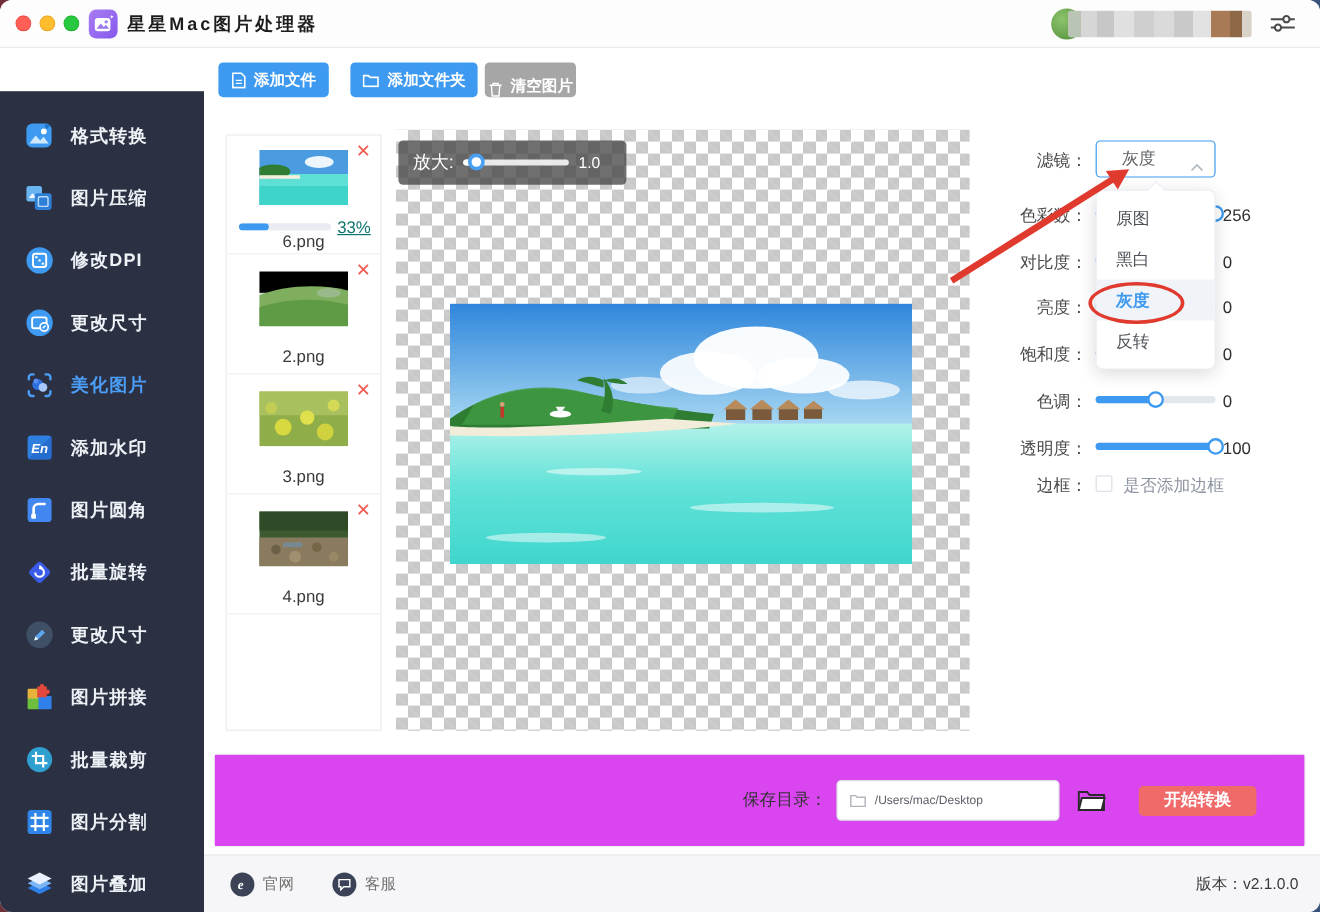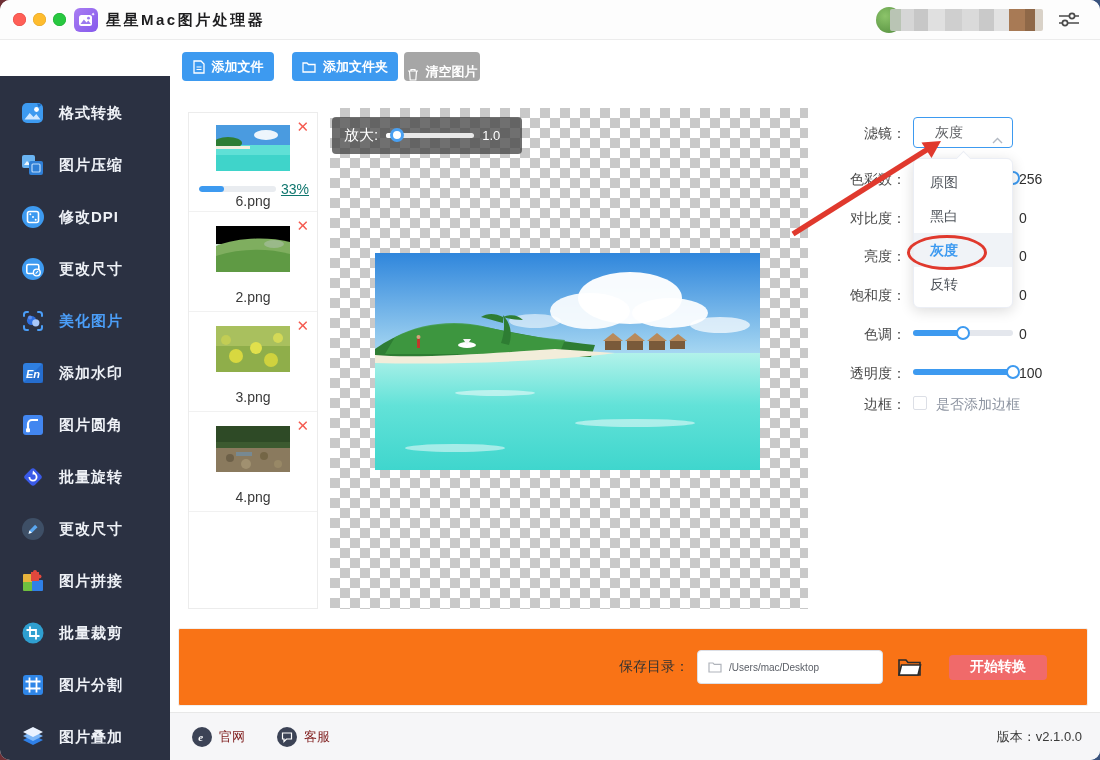--- a/index.html
+++ b/index.html
@@ -96,37 +96,37 @@
               background:#fff; border-left:1px solid #ebeef5; border-top:1px solid #ebeef5; transform:rotate(45deg); }
   .opt { height:34px; line-height:34px; padding-left:16px; font-size:14px; color:#4e535a; cursor:pointer; }
   .opt.selected { color:#3d9af0; font-weight:700; background:#f0f3f7; }
 
   
   .red-ellipse { position:absolute; left:907px; top:235px; width:80px; height:35px;
                  border:3.5px solid #e0392d; border-radius:50%; z-index:55; pointer-events:none; }
   .arrow-svg { position:absolute; inset:0; z-index:60; pointer-events:none; }
 
   
-  .bottombar { position:absolute; left:178px; top:628px; width:910px; height:78px; background:#f97316;
+  .bottombar { position:absolute; left:178px; top:628px; width:910px; height:78px; background:#d946ef;
                border:1px solid #f0f0f0; border-radius:2px; display:flex; align-items:center;
                justify-content:flex-end; padding-right:40px; }
   .save-label { font-size:14px; color:#333; }
   .save-input { width:186px; height:34px; border:1px solid #dcdfe6; border-radius:4px; margin-left:8px;
                 display:flex; align-items:center; padding:0 10px; gap:7px; background:#fff; }
   .save-input .path { font-size:10px; color:#5a5e66; white-space:nowrap; }
   .folder-btn { margin-left:14px; cursor:pointer; display:flex; }
   .convert-btn { margin-left:26px; width:98px; height:25px; background:#f06a6a; border:none; border-radius:4px;
                  color:#fff; font-size:14px; font-weight:700; font-family:inherit; cursor:pointer; }
 
   
   .footer { position:absolute; left:170px; right:0; top:712px; bottom:0; background:#f6f6f8; border-top:1px solid #e8e8e8;
             display:flex; align-items:center; padding:0 18px 0 22px; gap:32px; }
   .flink { display:flex; align-items:center; gap:7px; cursor:pointer; }
   .fcircle { width:20px; height:20px; border-radius:50%; background:#3c4356; display:flex; align-items:center; justify-content:center; }
-  .flink .ftxt { font-size:13px; color:#7f1d1d; }
+  .flink .ftxt { font-size:13px; color:#737373; }
   .fversion { margin-left:auto; font-size:13px; color:#3a3a3a; }
 </style>
 </head>
 <body>
 
 <div class="window">
 
   <div class="titlebar">
     <span class="traffic t-red"></span>
     <span class="traffic t-yel"></span>

